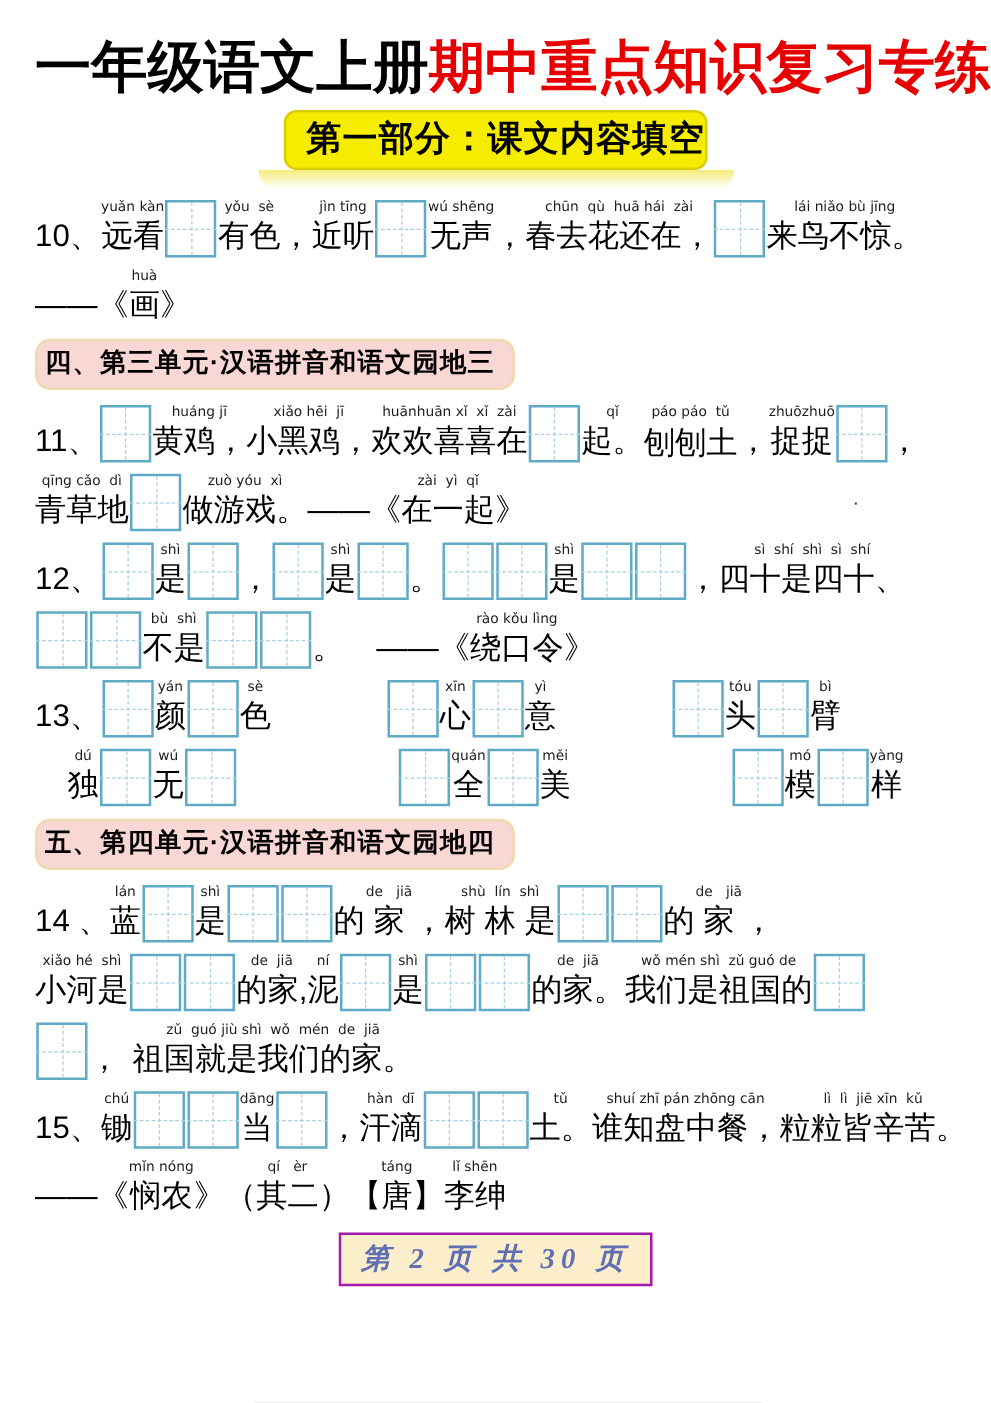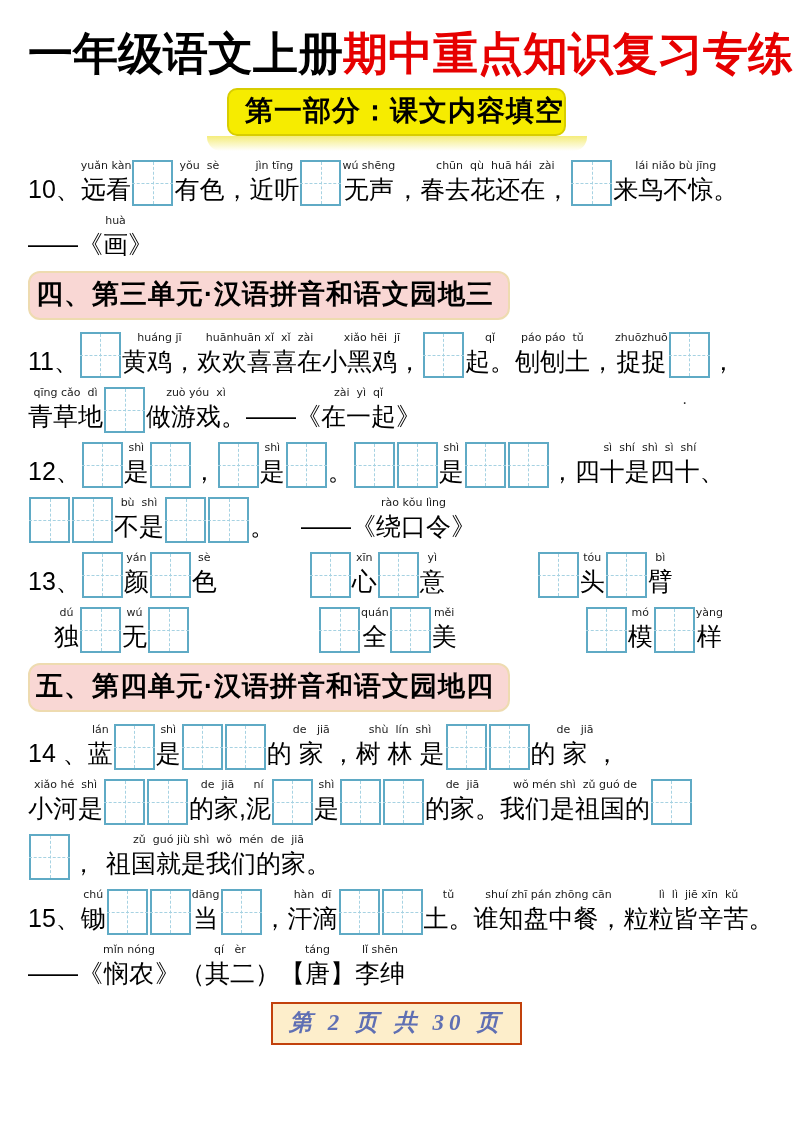--- a/index.html
+++ b/index.html
@@ -27,21 +27,21 @@
   .header-glow {
     width:380px; height:15px; margin:0 auto 2px auto;
     background:linear-gradient(to bottom, rgba(242,232,90,0.8), rgba(255,255,255,0));
     border-radius:0 0 14px 14px;
   }
   
   .sec-header {
     width:fit-content;
     background:#f9d7d4; border:2px solid #eedbb0; border-radius:12px;
     padding:3px 14px 6px 6px;
-    font-size:27px; font-weight:900; letter-spacing:1px;
+    font-size:21px; font-weight:900; letter-spacing:1px;
     margin:10px 0 8px 0;
   }
   
   .line {
     display:flex; align-items:flex-end; flex-wrap:nowrap;
     margin:5px 0 5px 0; min-height:50px;
   }
   .seg { display:inline-flex; flex-direction:column; align-items:center; }
   .py {
     font-size:11px; line-height:15px; height:15px; white-space:pre;
@@ -62,21 +62,21 @@
     border-top:1px dashed #a6d2e2;
   }
   .tzg::after {
     content:""; position:absolute; top:0; bottom:0; left:50%;
     border-left:1px dashed #a6d2e2;
   }
   .gap { flex:0 0 auto; }
   
   .footer {
     width:fit-content; margin:12px auto 0 auto;
-    background:#fdeecb; border:2px solid #c2410c;
+    background:#fdeecb; border:2px solid #a21caf;
     color:#5f6fb3; font-size:23px; font-weight:700; font-style:italic;
     font-family:"Liberation Serif","DejaVu Serif",serif;
     letter-spacing:5px; padding:3px 16px 5px 16px;
   }
   .stray-dot {
     position:absolute; left:682px; top:394px; font-size:16px; color:#333;
   }
 </style>
 </head>
 <body>
@@ -145,27 +145,27 @@
       <div class="line">
         <span class="seg">
           <span class="zh">11、</span>
         </span>
         <span class="tzg"></span>
         <span class="seg">
           <span class="py">huáng jī</span>
           <span class="zh">黄鸡，</span>
         </span>
         <span class="seg">
+          <span class="py">xiǎo hēi  jī</span>
+          <span class="zh">小黑鸡，</span>
+        </span>
+        <span class="seg">
           <span class="py">huānhuān xǐ  xǐ  zài</span>
           <span class="zh">欢欢喜喜在</span>
         </span>
-        <span class="seg">
-          <span class="py">xiǎo hēi  jī</span>
-          <span class="zh">小黑鸡，</span>
-        </span>
         <span class="tzg"></span>
         <span class="seg">
           <span class="py">qǐ</span>
           <span class="zh">起。</span>
         </span>
         <span class="seg">
           <span class="py">páo páo  tǔ</span>
           <span class="zh alt">刨刨土</span>
         </span>
         <span class="seg">

